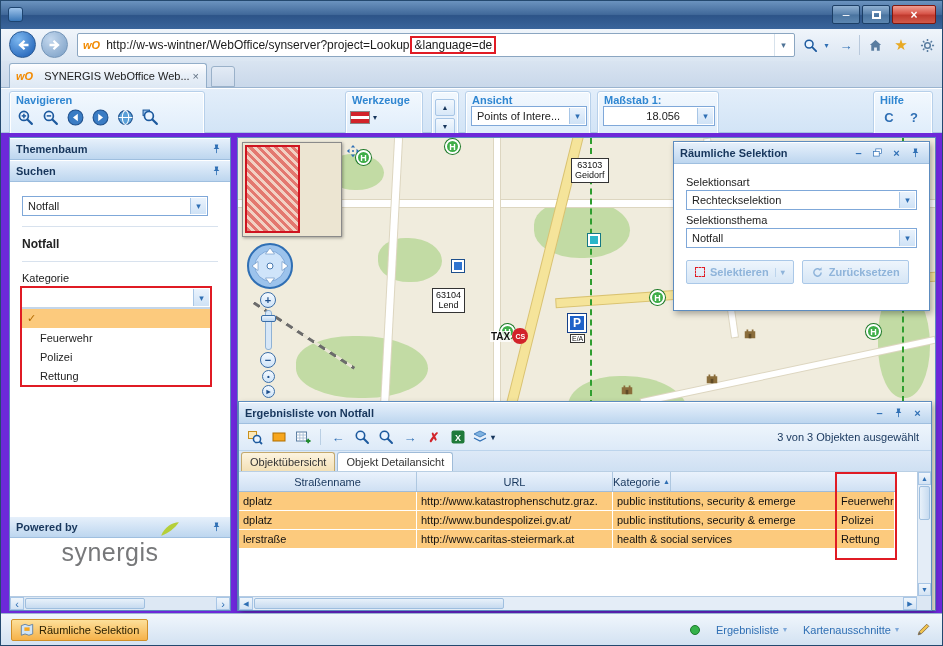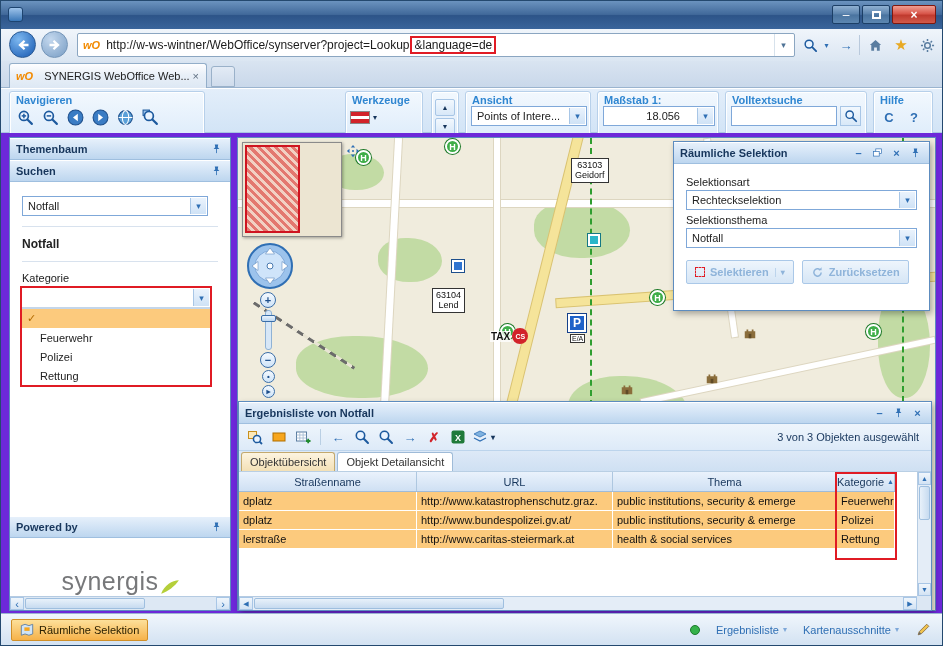--- a/index.html
+++ b/index.html
@@ -82,21 +82,21 @@
   .hicon svg{width:11px;height:12px}
   .sbcontent{flex:1;position:relative;padding:14px 12px 0;overflow:hidden}
   .sep{height:1px;background:#d8e2ee;margin:10px 0}
   .sectitle{font-size:12px;font-weight:bold;color:#222}
   .fldlabel{font-size:11px;color:#222;margin:6px 0 2px}
   .annot{border:2px solid #e01b24;width:192px;margin-left:-2px;background:#fff}
   .ddlist{background:#fff;border-top:1px solid #c4d6ea}
   .dditem{height:19px;display:flex;align-items:center;padding-left:18px;font-size:11px;color:#222;position:relative}
   .dditem.sel{background:#fcca7d}
   .chk{position:absolute;left:5px;color:#b36b00;font-size:11px}
-  .logoarea{height:58px;display:flex;align-items:flex-end;justify-content:center;flex:0 0 58px}
+  .logoarea{height:58px;display:flex;align-items:flex-start;justify-content:center;flex:0 0 58px}
   .logotext{font-size:25px;color:#77787a;letter-spacing:.5px}
   .leaf{width:18px;height:18px;margin:-18px 0 0 2px;transform:rotate(8deg)}
   .hscroll{height:14px;background:#dde8f4;border-top:1px solid #b5cbe2;position:relative;flex:0 0 14px}
   .scrbtn{position:absolute;top:0;width:14px;height:13px;display:flex;align-items:center;justify-content:center;
     color:#2f6fb4;font-size:11px;background:linear-gradient(#f0f6fc,#d3e3f4);border:1px solid #a8c6e6}
   .scrthumb{position:absolute;top:1px;height:11px;background:linear-gradient(#e8f1fa,#c7dbf0);border:1px solid #9fbfdf;border-radius:2px}
 
   
   .mappanel{position:absolute;left:236px;top:4px;width:699px;height:474px;background:#f0ecdd;border:1px solid #5d8cbf;overflow:hidden}
   .park{position:absolute;background:#c2dba4;border-radius:45% 55% 50% 50%}
@@ -432,31 +432,20 @@
     </div>
     <div class="rgroup" style="left:596px;width:122px">
       <div class="rlabel">Maßstab 1:</div>
       <div style="padding:0 5px">
         <div class="combo numbox" style="width:112px">
           <span class="cval">18.056</span>
           <span class="caretbtn">▾</span>
         </div>
       </div>
     </div>
-    <div class="rgroup" style="left:724px;width:142px">
-      <div class="rlabel">Volltextsuche</div>
-      <div style="padding:0 5px;display:flex;gap:3px;align-items:center">
-        <input class="searchinput" style="">
-        <div class="sqbtn">
-            <svg width="14" height="14">
-              <use href="#s-mag"></use>
-            </svg>
-          </div>
-      </div>
-    </div>
     <div class="rgroup" style="left:872px;width:60px">
       <div class="rlabel">Hilfe</div>
       <div class="ricons">
         <div class="helpbtn">
             <span>C</span>
           </div>
         <div class="helpbtn">
             <span>?</span>
           </div>
       </div>
@@ -747,23 +736,20 @@
           </div>
       </div>
       <div class="rtable">
         <div class="thr">
           <div class="th c0">
               <span>Straßenname</span>
             </div>
           <div class="th c1">
               <span>URL</span>
             </div>
-          <div class="th c2">
-              <span>Thema</span>
-            </div>
           <div class="th c3">
               <span>Kategorie</span>
               <span class="sortarr">▲</span>
             </div>
         </div>
         <div class="tdr">
           <div class="td c0">dplatz</div>
           <div class="td c1">http://www.katastrophenschutz.graz.</div>
           <div class="td c2">public institutions, security &amp; emerge</div>
           <div class="td c3">Feuerwehr</div>

